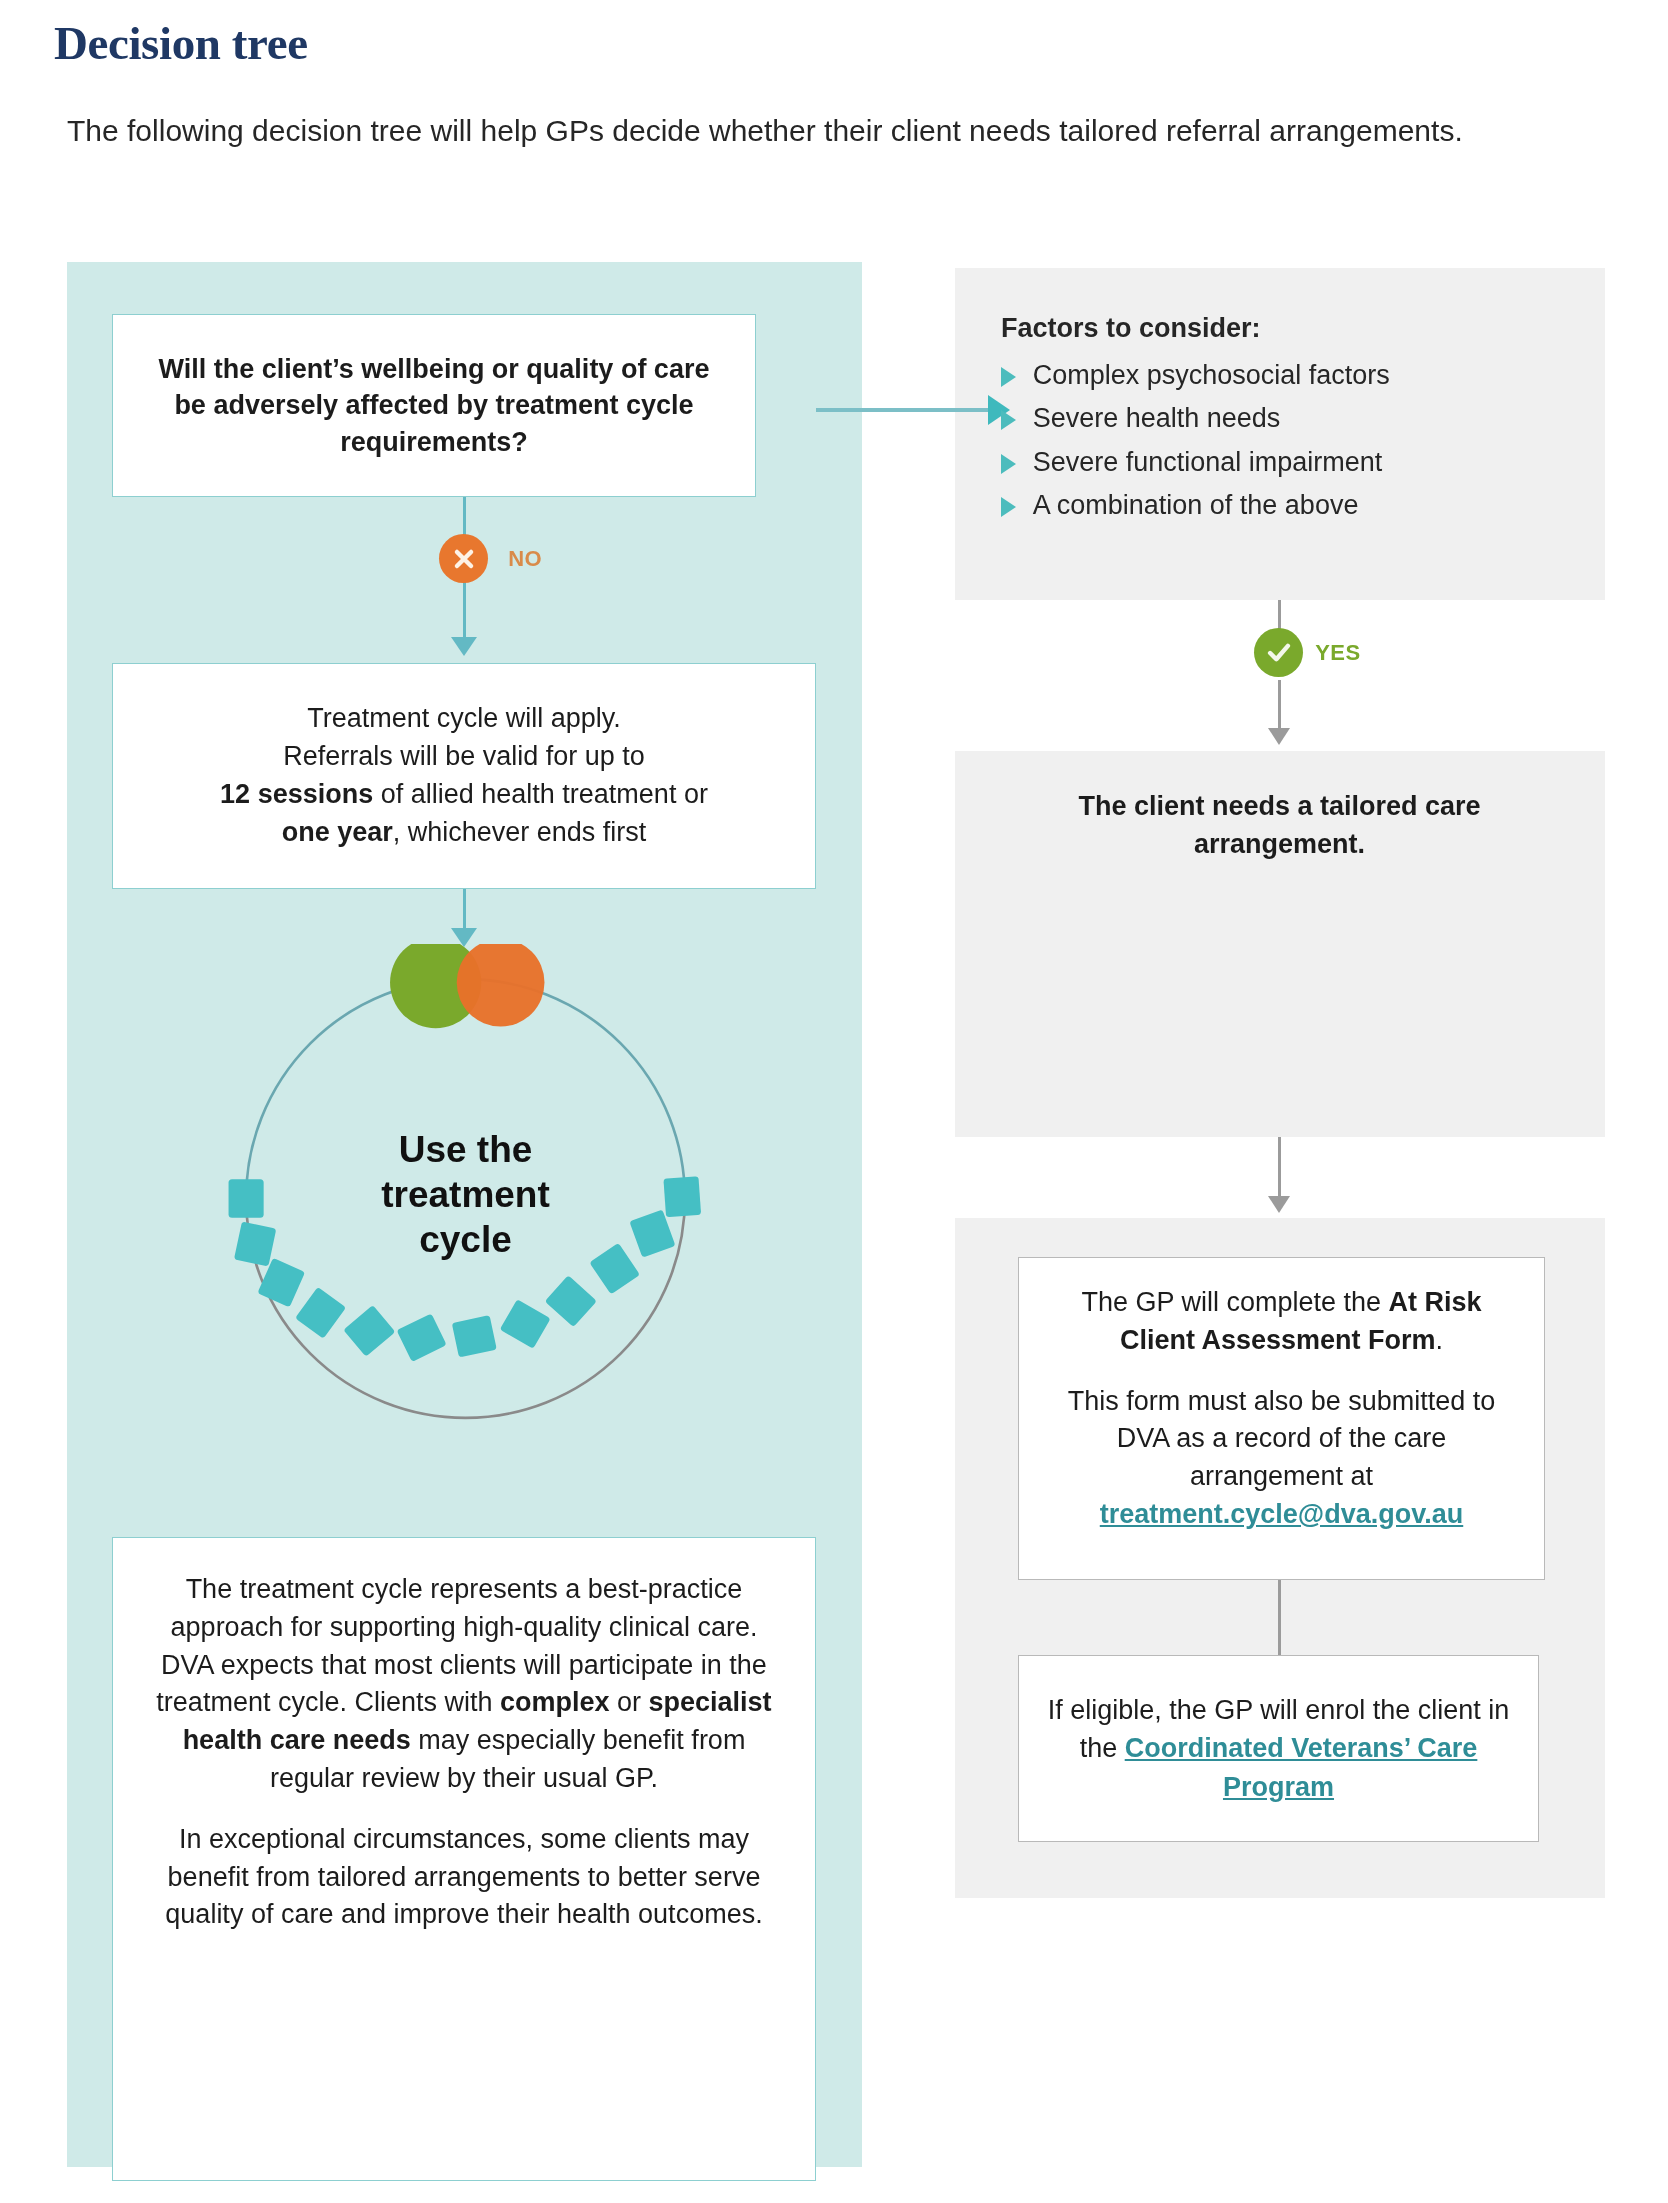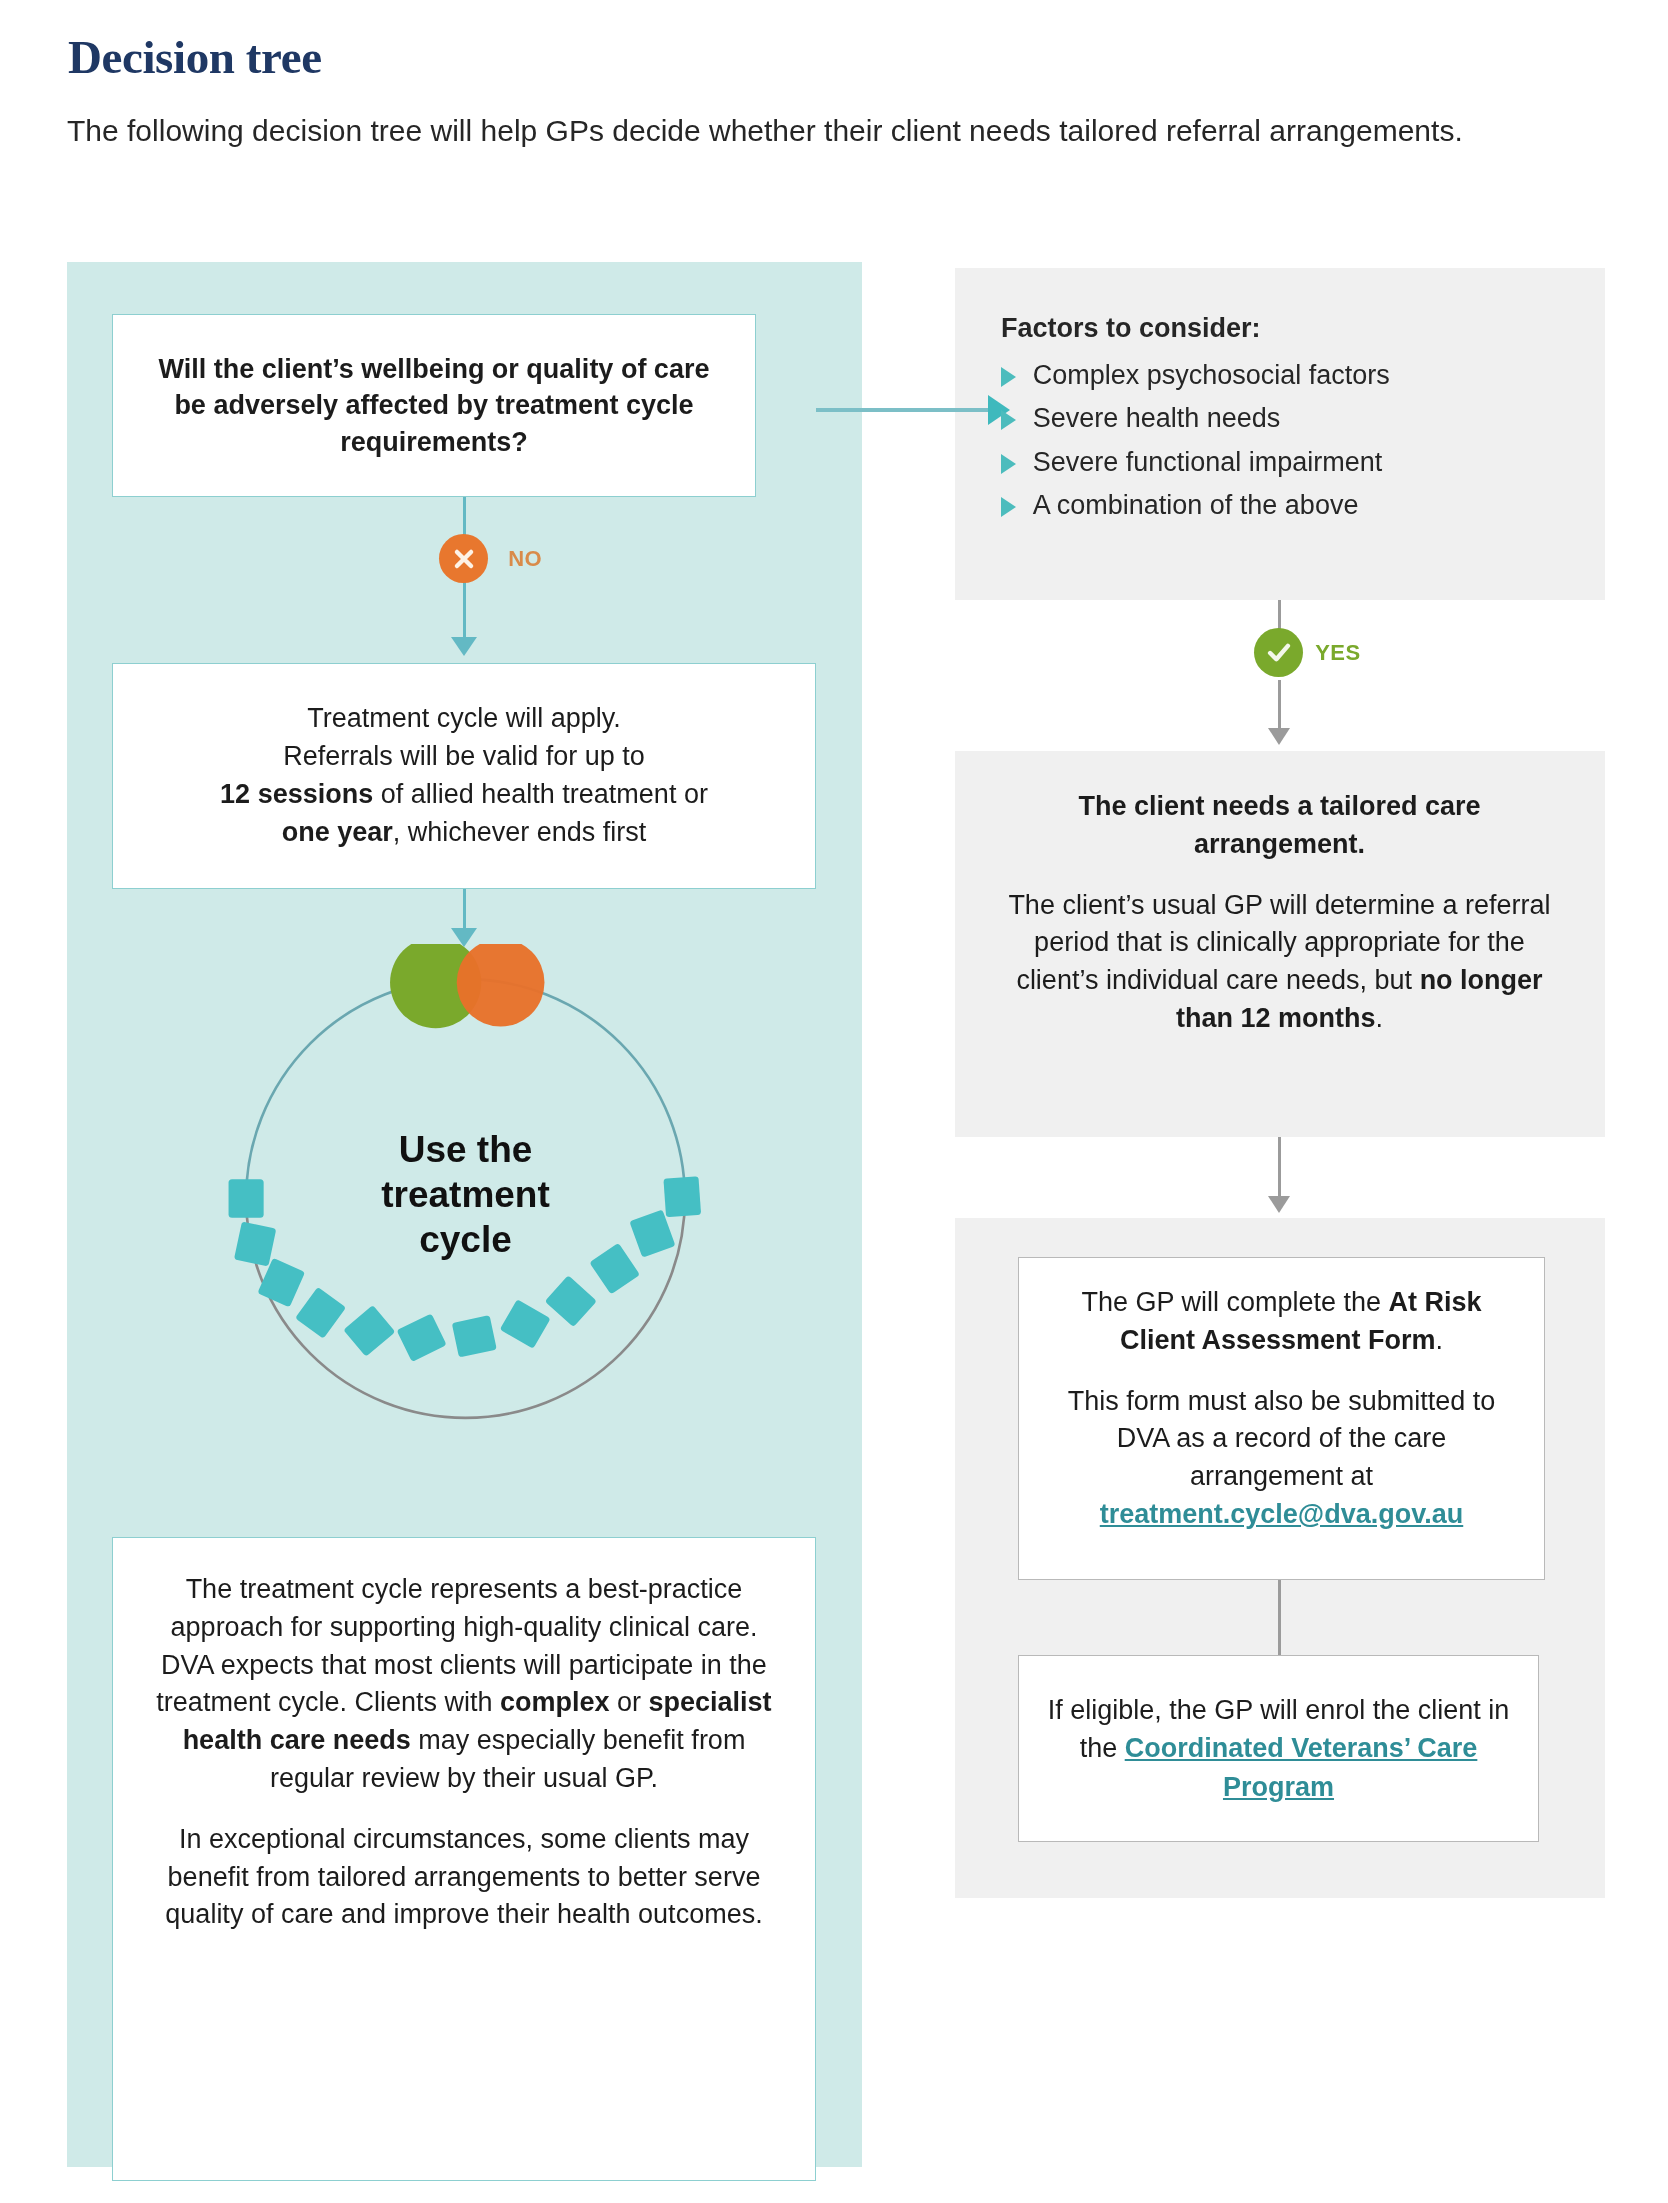--- a/index.html
+++ b/index.html
@@ -17,21 +17,21 @@
 
   
   .title {
     position: absolute;
     left: 54px; top: 16px;
     font-family: "Liberation Serif", serif;
     font-weight: bold;
     font-size: 47px;
     letter-spacing: -0.4px;
     color: #1f3864;
-    margin: 14px;
+    margin: 0;
   }
   .intro {
     position: absolute;
     left: 67px; top: 112px;
     width: 1545px;
     font-size: 30px;
     line-height: 1.28;
     color: #262626;
   }
 
@@ -348,21 +348,20 @@
     </div>
   </div>
 
   <div class="box-white note-box">
     <p><span>The treatment cycle represents a best-practice approach for supporting high-quality clinical care. DVA expects that most clients will participate in the treatment cycle. Clients with </span><b>complex</b><span> or </span><b>specialist health care needs</b><span> may especially benefit from regular review by their usual GP.</span></p>
     <p>In exceptional circumstances, some clients may benefit from tailored arrangements to better serve quality of care and improve their health outcomes.</p>
   </div>
 
   <div class="tailored">
     <p class="hd">The client needs a tailored care arrangement.</p>
-    <p><span>The client’s usual GP will determine a referral period that is clinically appropriate for the client’s individual care needs, but </span><b>no longer than 12 months</b><span>.</span></p>
   </div>
 
   <div class="vline-gray" style="left:1278px; top:1137px; height:63px;"></div>
   <div class="arrowhead-gray-down" style="left:1268px; top:1196px;"></div>
 
   <div class="box-white-gray form-box">
     <p><span>The GP will complete the </span><b>At Risk Client Assessment Form</b><span>.</span></p>
     <p><span>This form must also be submitted to DVA as a record of the care arrangement at</span><br><a class="lnk" href="#">treatment.cycle@dva.gov.au</a></p>
   </div>
 

